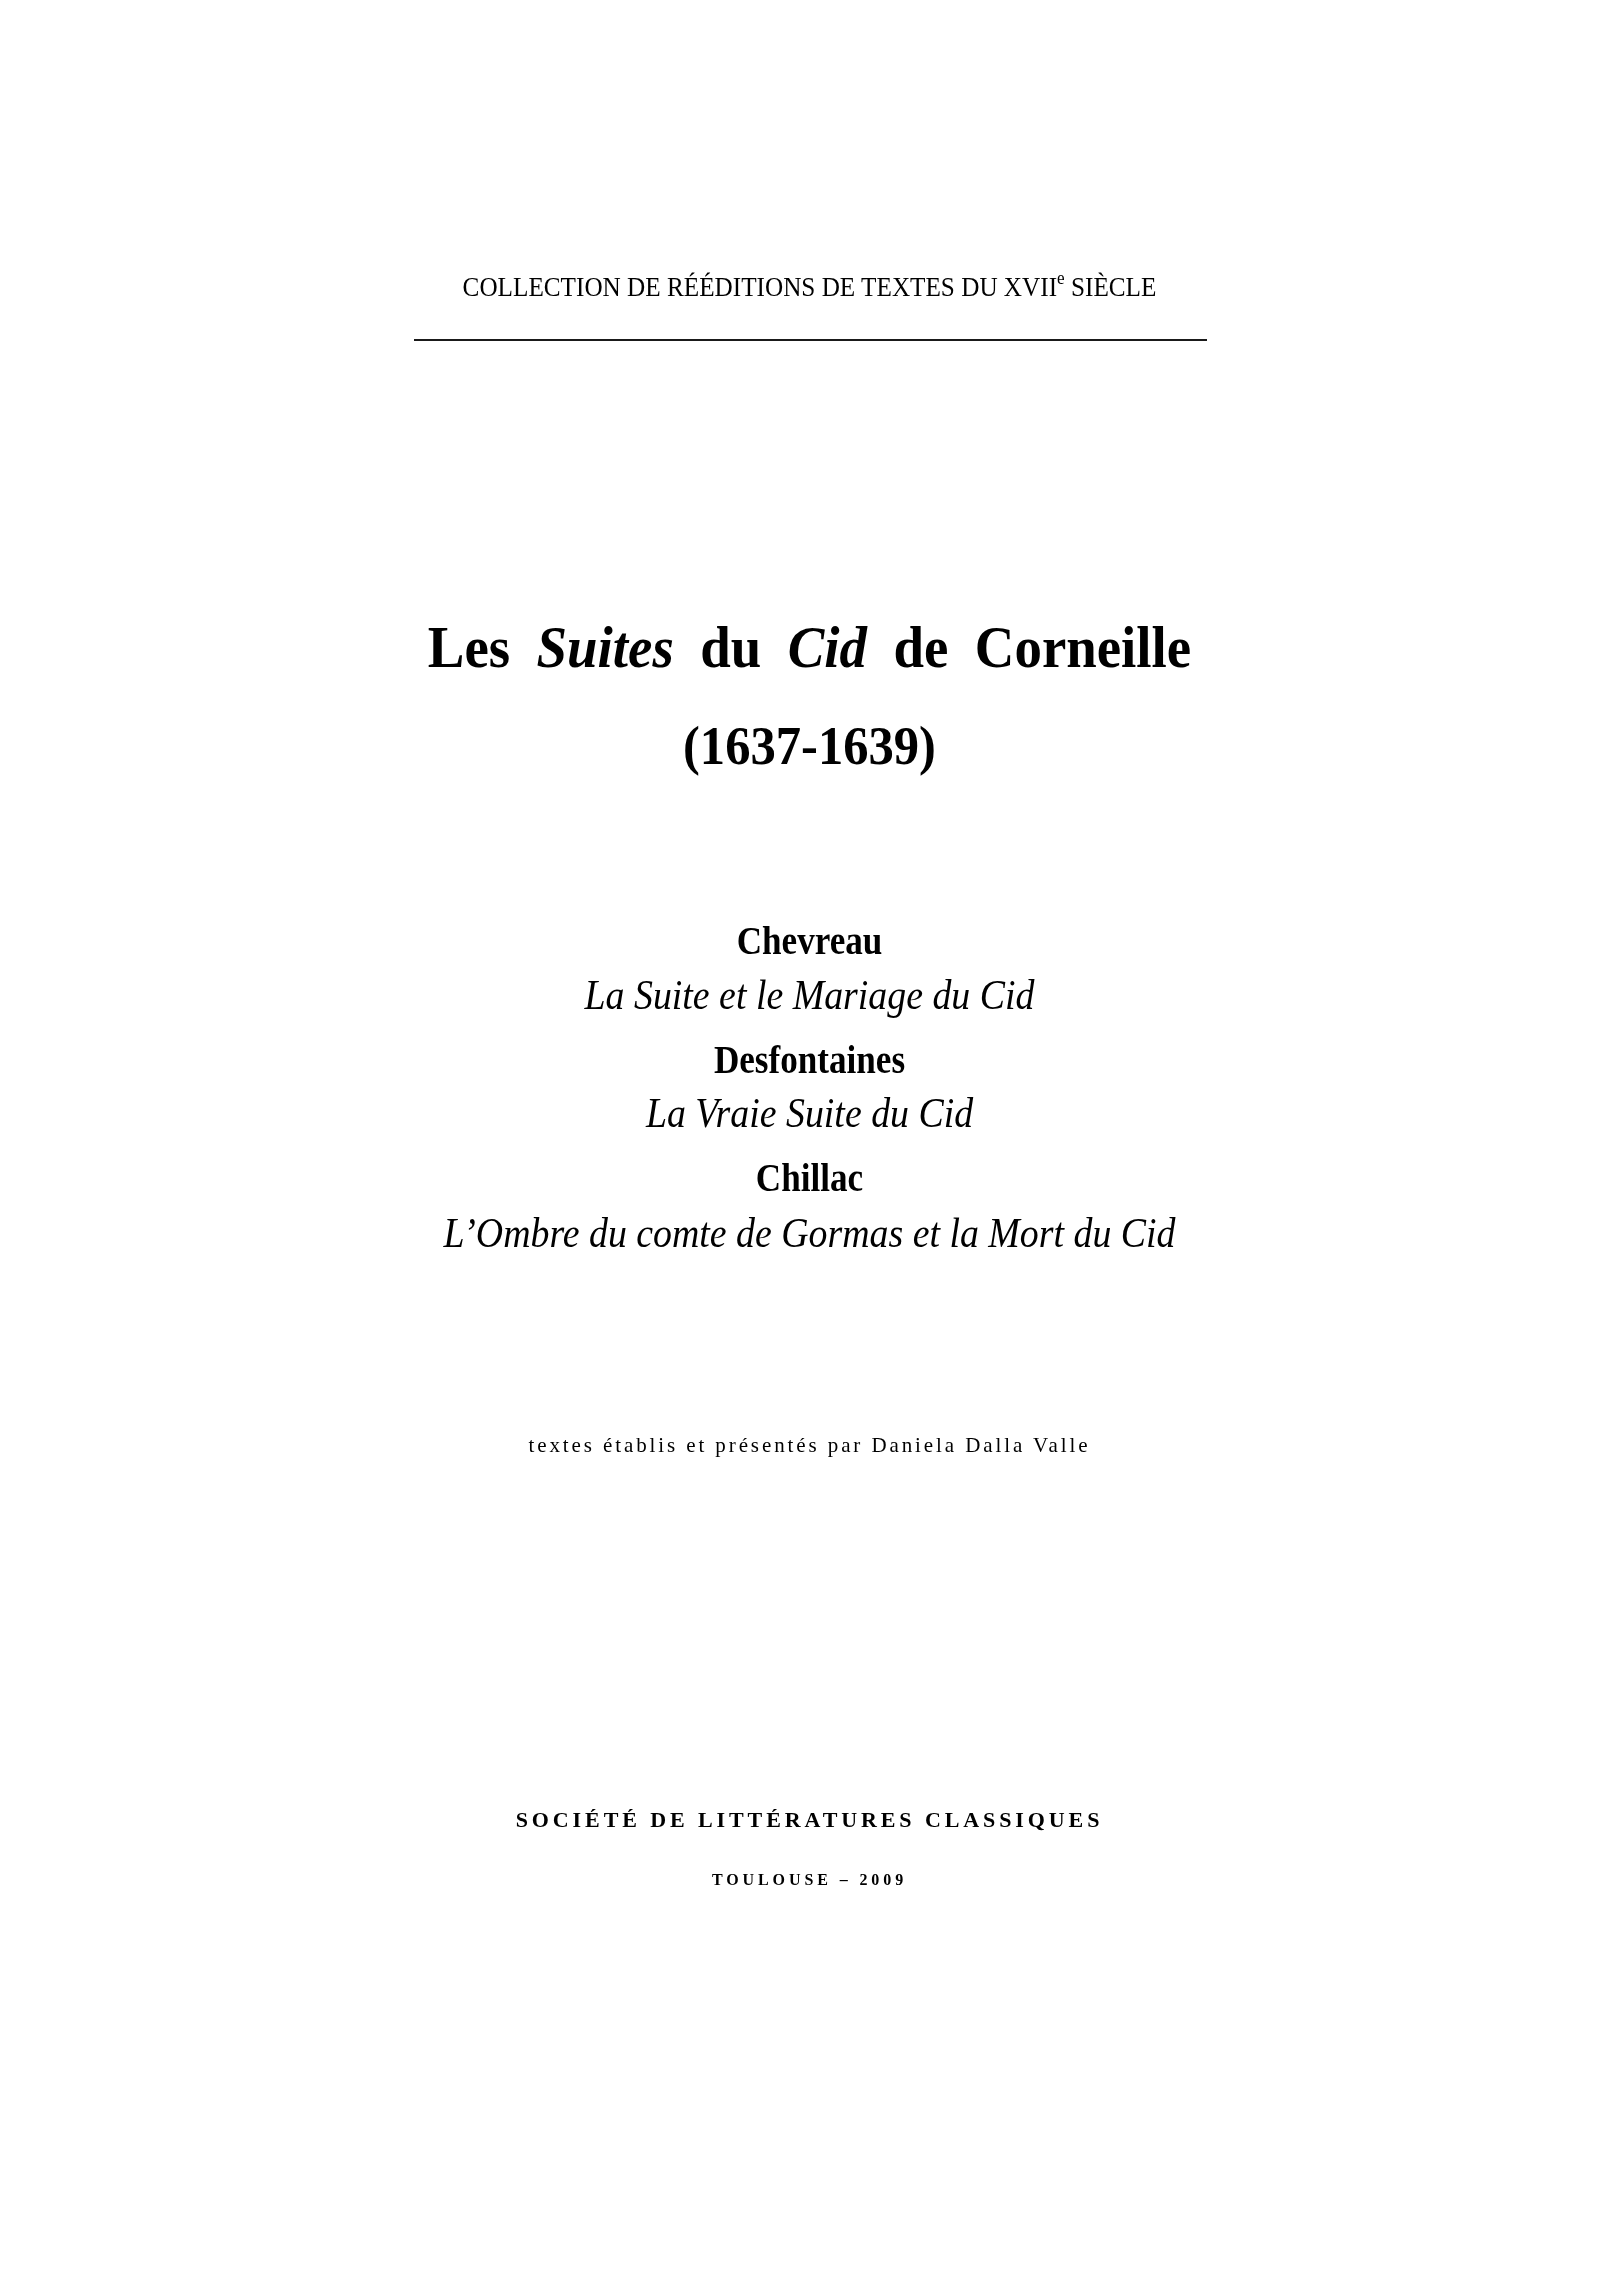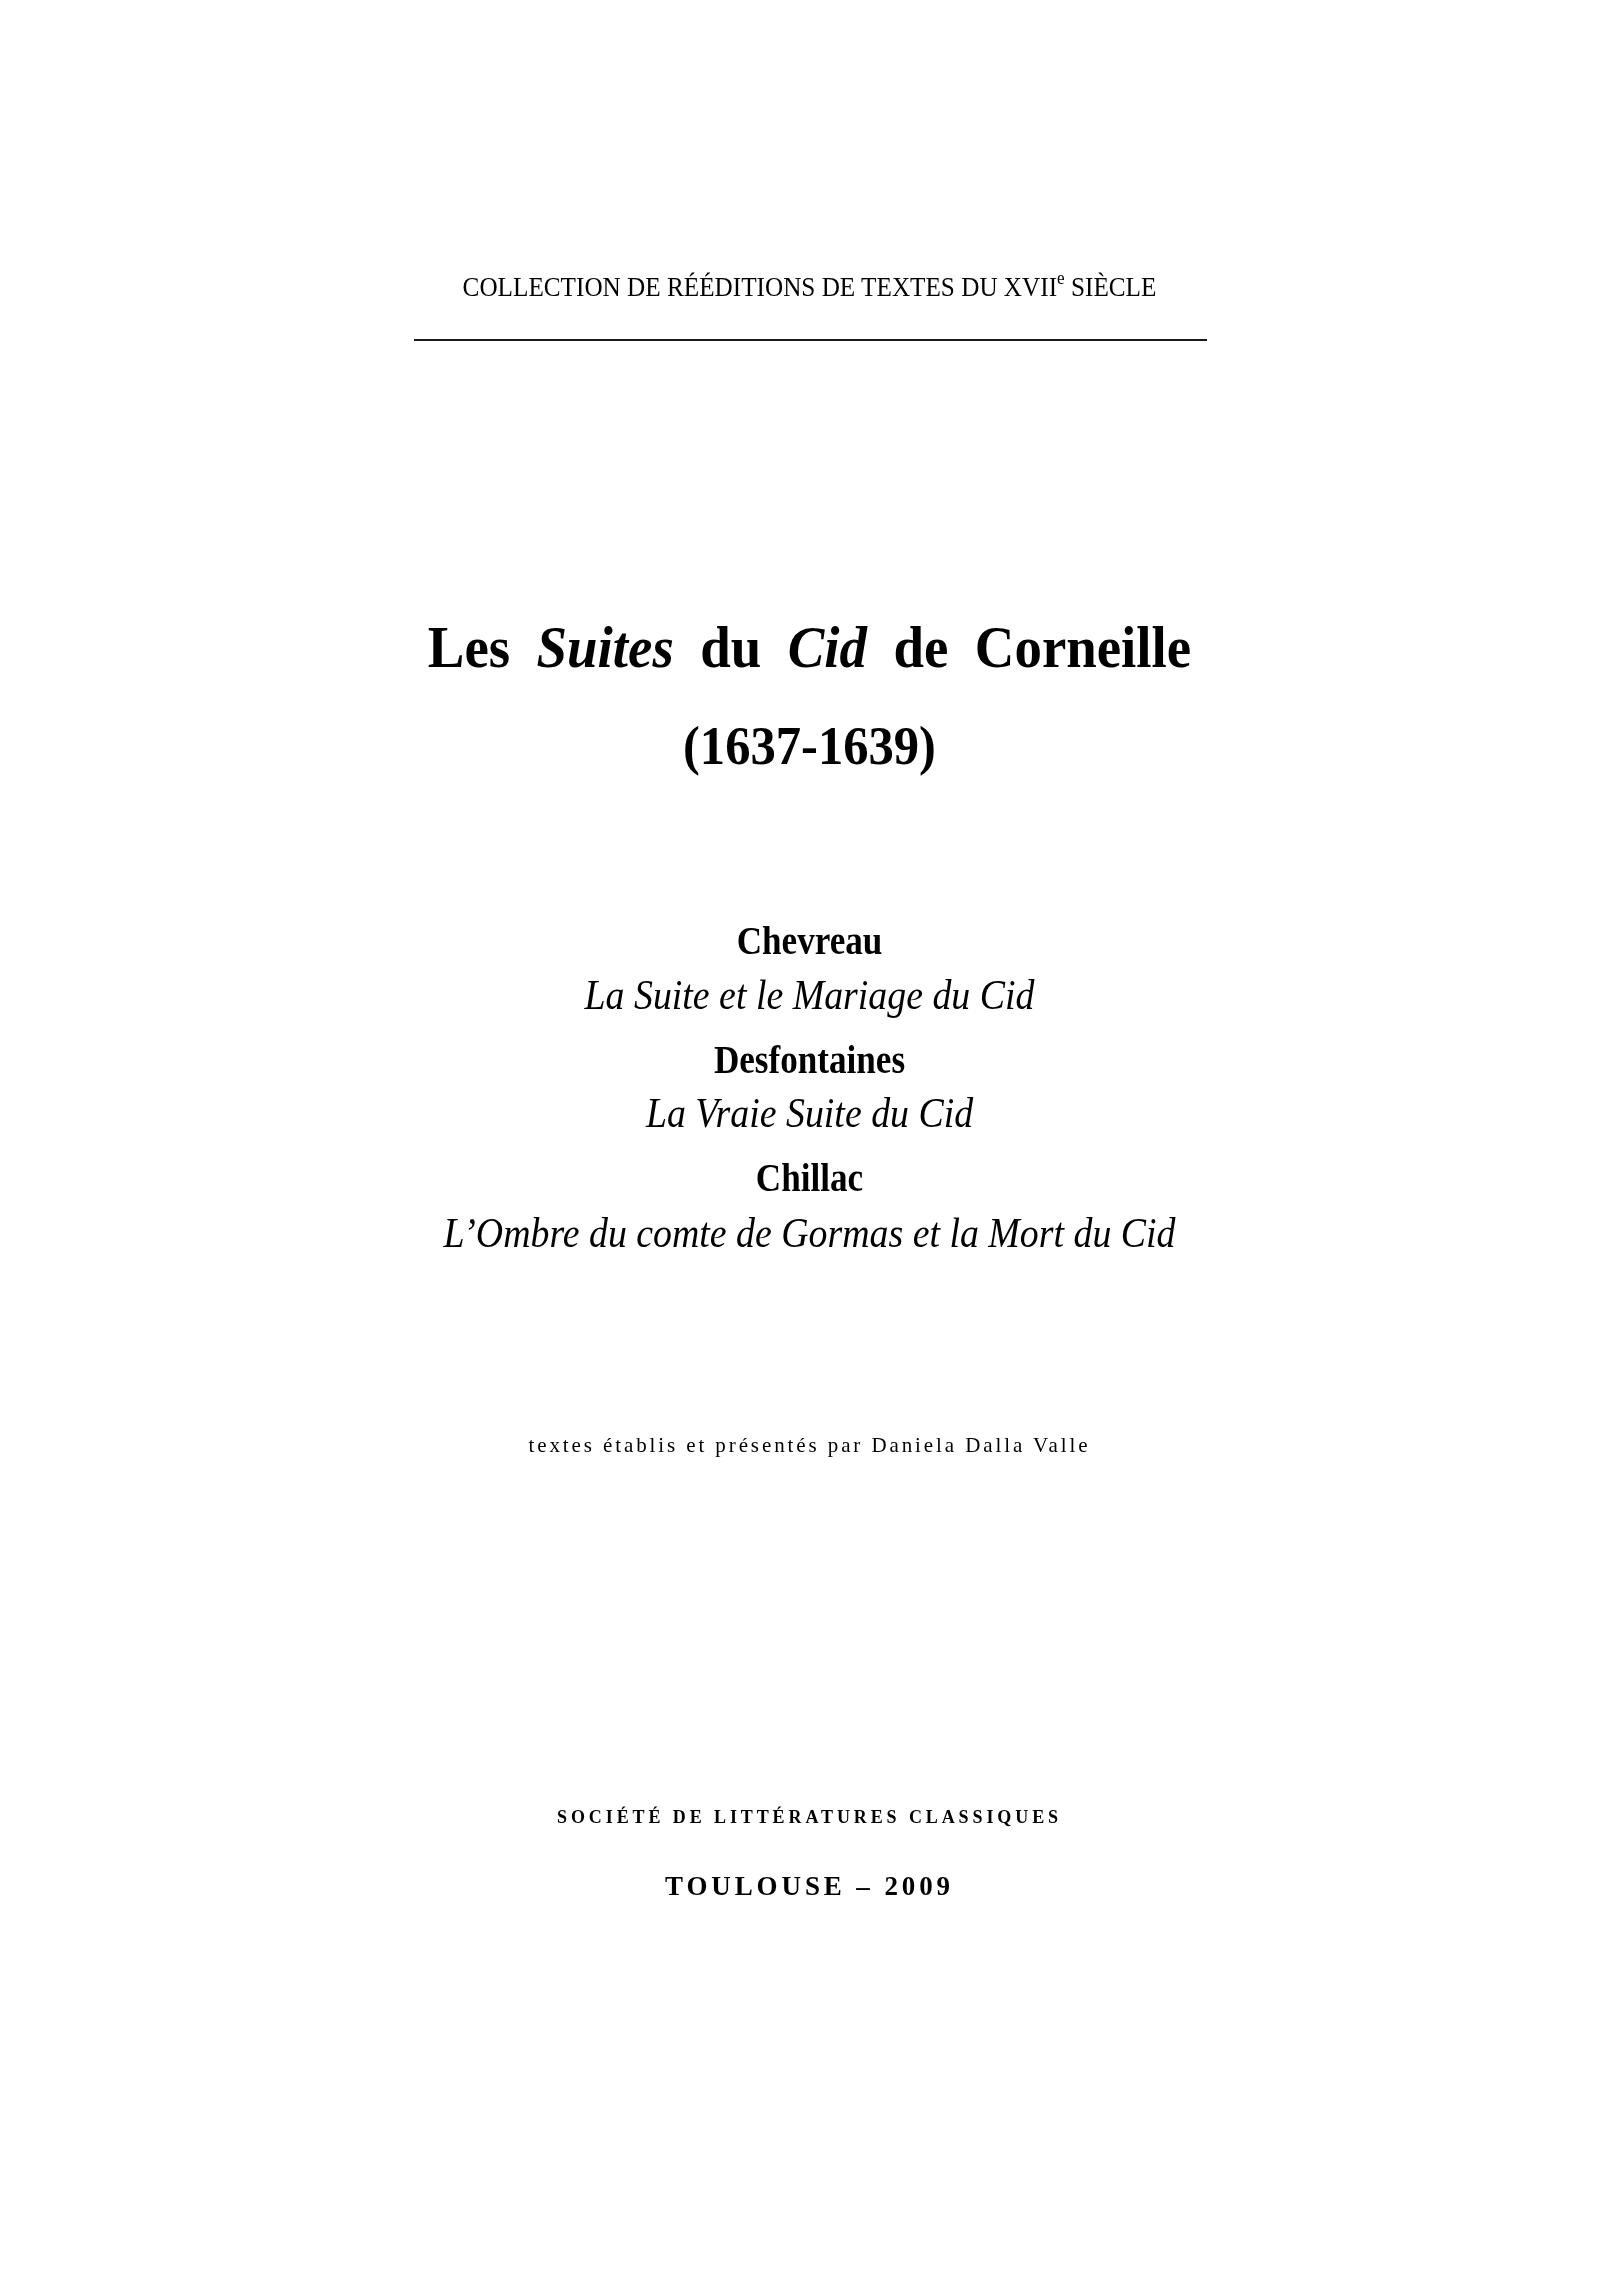--- a/index.html
+++ b/index.html
@@ -76,27 +76,27 @@
     .w2 { top: 1088px; }
     .a3 { top: 1155px; }
     .w3 { top: 1208px; }
     .editor {
       top: 1433px;
       font-size: 21px;
       letter-spacing: 2.9px;
     }
     .publisher {
       top: 1807px;
-      font-size: 18px;
+      font-size: 22px;
       font-weight: bold;
       letter-spacing: 3.9px;
     }
     .place {
       top: 1871px;
-      font-size: 27px;
+      font-size: 16px;
       font-weight: bold;
       letter-spacing: 3.9px;
     }
   </style>
 </head>
 <body>
 
 <div class="abs collection">
   <span>COLLECTION DE RÉÉDITIONS DE TEXTES DU XVII</span><sup>e</sup><span> SIÈCLE</span>
 </div>

